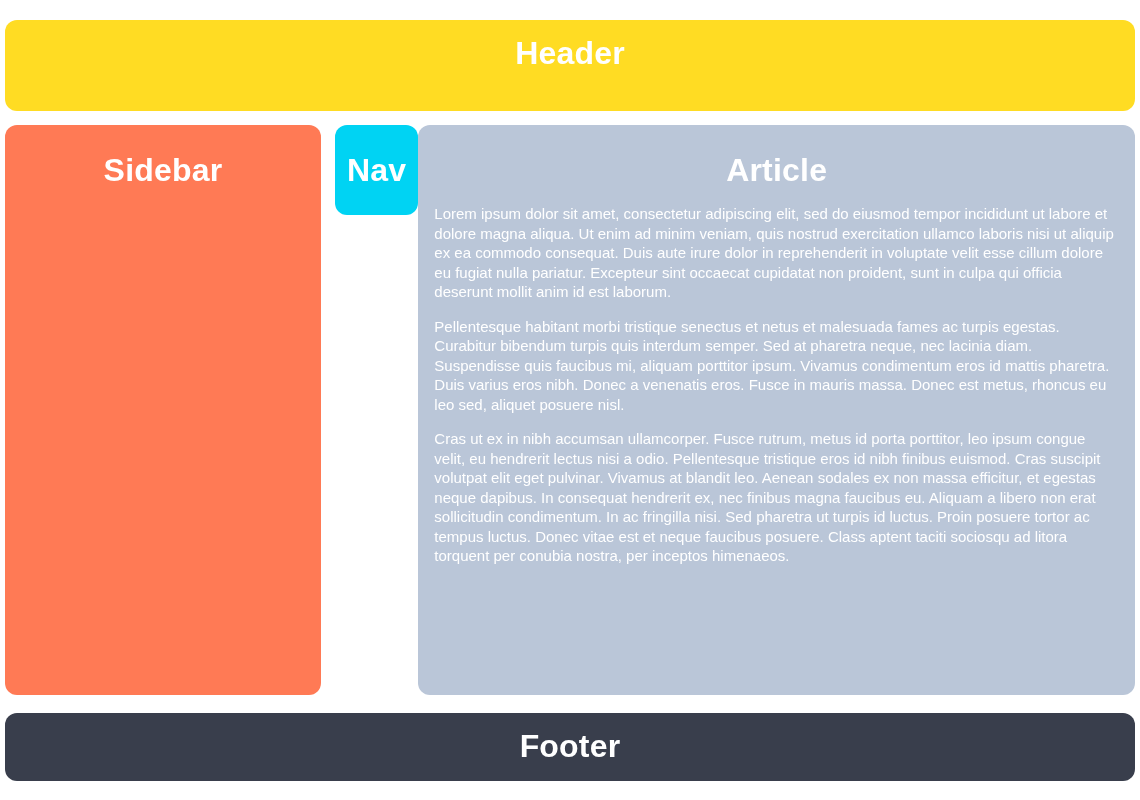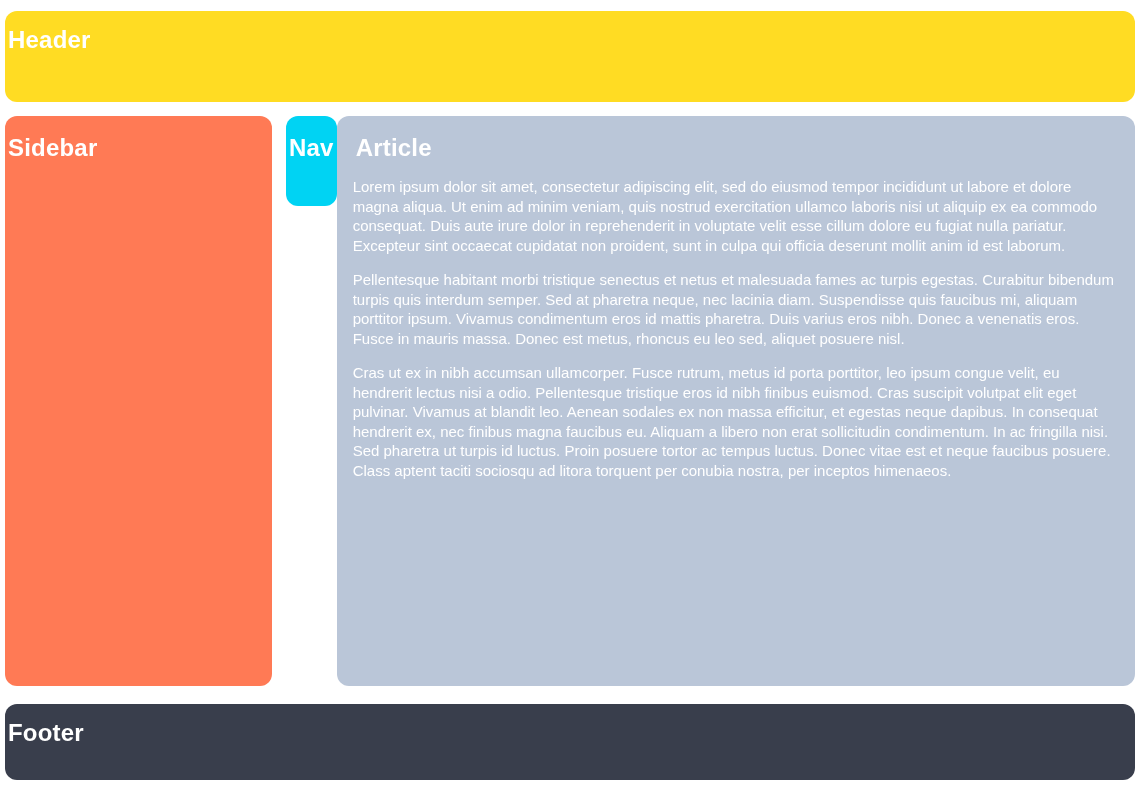--- a/index.html
+++ b/index.html
@@ -15,42 +15,43 @@
     padding: 8px 5px 0 5px;
     background: #ffffff;
   }
   .box {
     border-radius: 12px;
     color: #ffffff;
     font-weight: 700;
     box-sizing: border-box;
   }
   .box h2 {
-    margin: 3px;
+    margin: 12px;
     padding-top: 15px;
-    font-size: 24px;
+    text-align: center;
+    font-size: 32px;
     font-weight: 700;
     letter-spacing: 0.2px;
   }
   .header  { height: 91px; margin-bottom: 14px; }
   .middle  { display: flex; gap: 14px; height: 570px; margin-bottom: 18px; }
-  .sidebar { width: 267px; flex: none; }
+  .sidebar { width: 316px; flex: none; }
   .main-col { flex: 1; display: flex; flex-direction: row; min-width: 0; }
   .nav     { height: 90px; margin-bottom: 17px; }
   .article { flex: 1; padding: 0 16px; overflow: hidden; }
   .article h2 { }
   .article p {
     font-size: 15px;
     line-height: 1.3;
     font-weight: 400;
     margin: 15px 0;
     color: #ffffff;
     text-align: left;
   }
-  .footer  { height: 76px; }
+  .footer  { height: 68px; }
 </style>
 </head>
 <body>
 
 <div class="page">
 
   <header class="box header" style="background: rgb(255, 220, 35);">
     <h2>Header</h2>
   </header>
 

